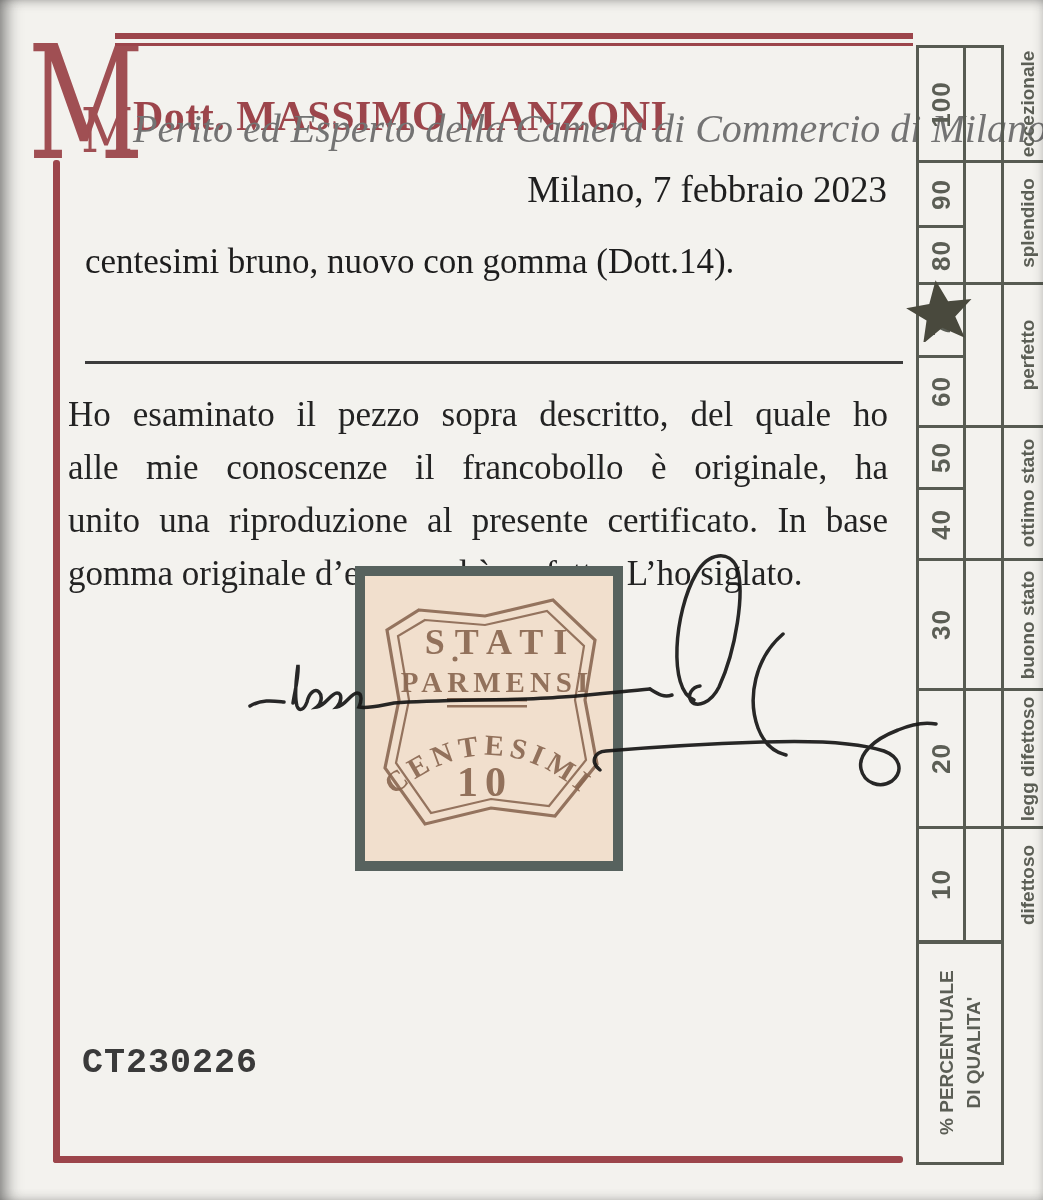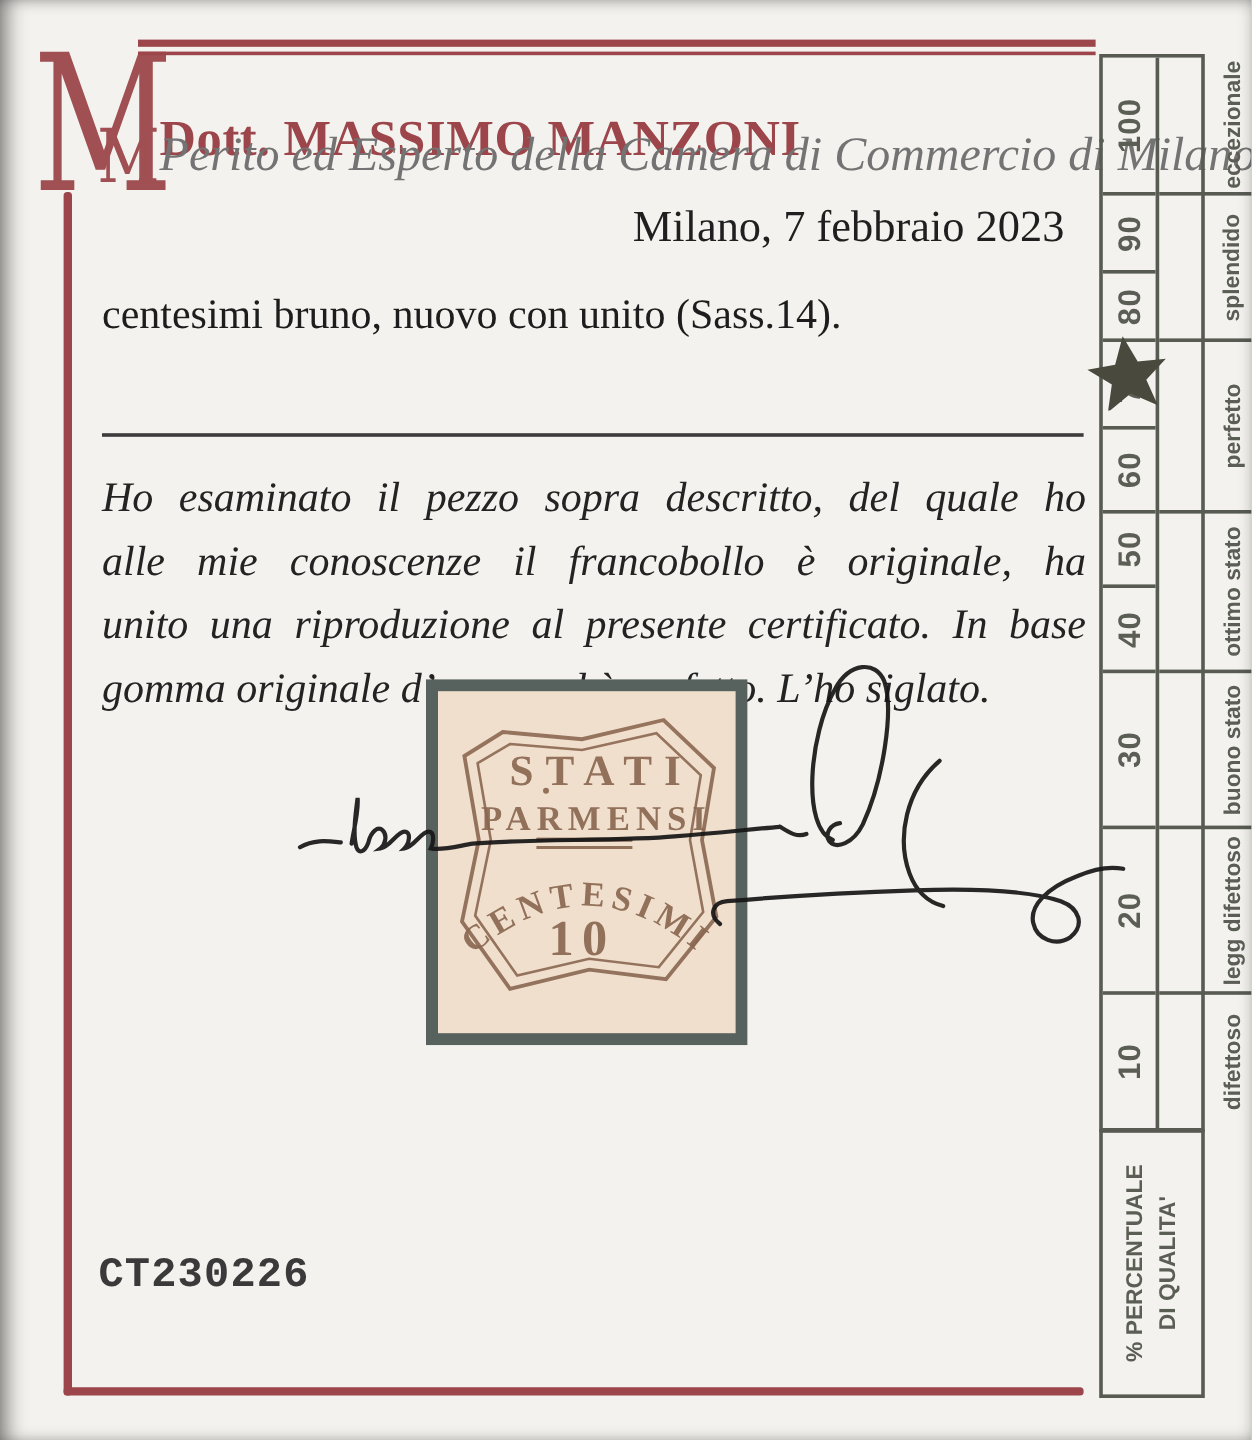--- a/index.html
+++ b/index.html
@@ -17,21 +17,21 @@
   #subtitle{position:absolute;left:133px;top:105px;width:780px;
     font-size:40px;font-style:italic;color:#737373;white-space:nowrap;}
   
   #red-vline{position:absolute;left:53px;top:160px;width:7px;height:1003px;background:#9c454b;border-radius:3px;}
   #red-bline{position:absolute;left:53px;top:1156px;width:850px;height:7px;background:#9c454b;border-radius:3px;}
   
   #date-line{position:absolute;right:156px;top:168px;font-size:37px;color:#1f1f1f;}
   #description{position:absolute;left:85px;top:236px;width:820px;font-size:35px;line-height:52px;color:#1d1d1d;}
   .jl{text-align:justify;text-align-last:justify;}
   #divider{position:absolute;left:85px;top:361px;width:818px;height:3px;background:#3c3c3c;}
-  #body-par{position:absolute;left:85px;top:388px;width:820px;font-size:35px;line-height:53px;color:#232323;font-style:italic;}
+  #body-par{position:absolute;left:68px;top:388px;width:820px;font-size:35px;line-height:53px;color:#232323;}
   #cert-number{position:absolute;left:82px;top:1043px;font-family:Liberation Mono, monospace;
     font-weight:bold;font-size:35px;letter-spacing:1px;color:#3a3a3a;}
   
   #stamp{position:absolute;left:355px;top:566px;width:268px;height:305px;}
   #signature{position:absolute;left:240px;top:540px;width:710px;height:280px;z-index:5;}
   
   #scale-table{position:absolute;left:916px;top:45px;width:88px;height:898px;
     border:3px solid #575b52;box-sizing:border-box;display:flex;background:transparent;}
   #scale-numbers{width:44px;border-right:3px solid #575b52;display:flex;flex-direction:column;}
   #scale-labels{flex:1;display:flex;flex-direction:column;}
@@ -68,21 +68,21 @@
   <div id="rule-top"></div>
   <div id="red-vline"></div>
   <div id="red-bline"></div>
 
   <div id="title">Dott. MASSIMO MANZONI</div>
   <div id="subtitle">Perito ed Esperto della Camera di Commercio di Milano</div>
 
   <div id="date-line">Milano, 7 febbraio 2023</div>
 
   <div id="description">
-    <div>centesimi bruno, nuovo con unito (Sass.14).</div>
+    <div>centesimi bruno, nuovo con gomma (Dott.14).</div>
   </div>
 
   <div id="divider"></div>
 
   <div id="body-par">
     <div class="jl">Ho esaminato il pezzo sopra descritto, del quale ho</div>
     <div class="jl">alle mie conoscenze il francobollo è originale, ha</div>
     <div class="jl">unito una riproduzione al presente certificato. In base</div>
     <div>gomma originale d’epoca ed è perfetto. L’ho siglato.</div>
   </div>

